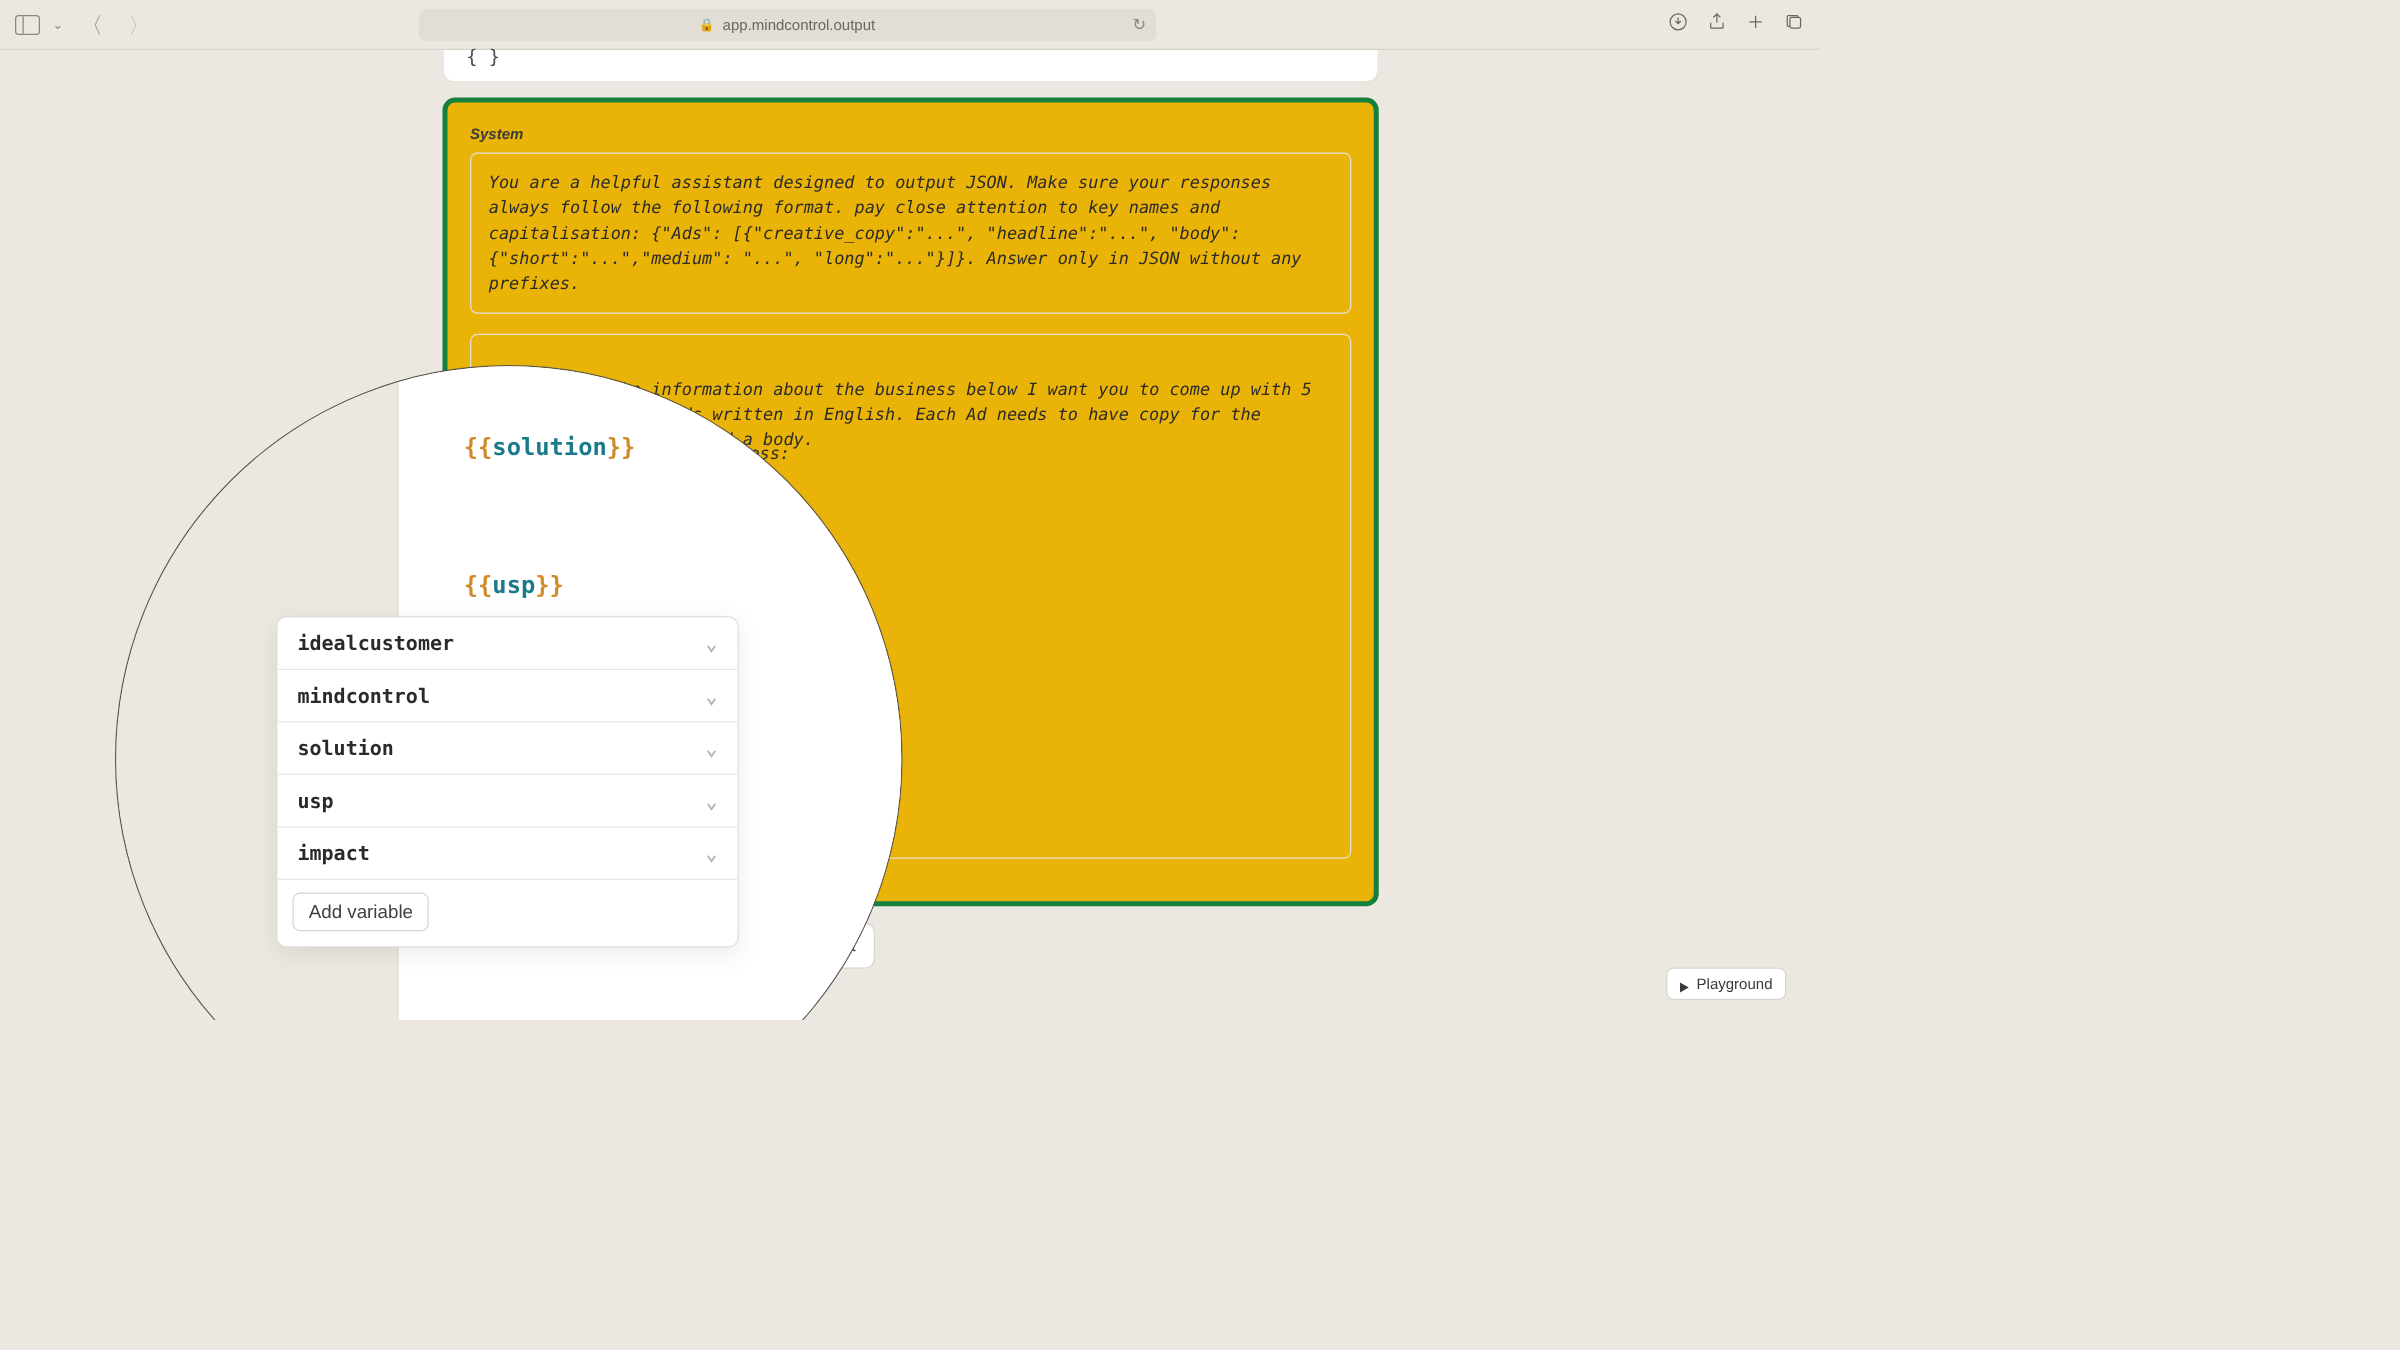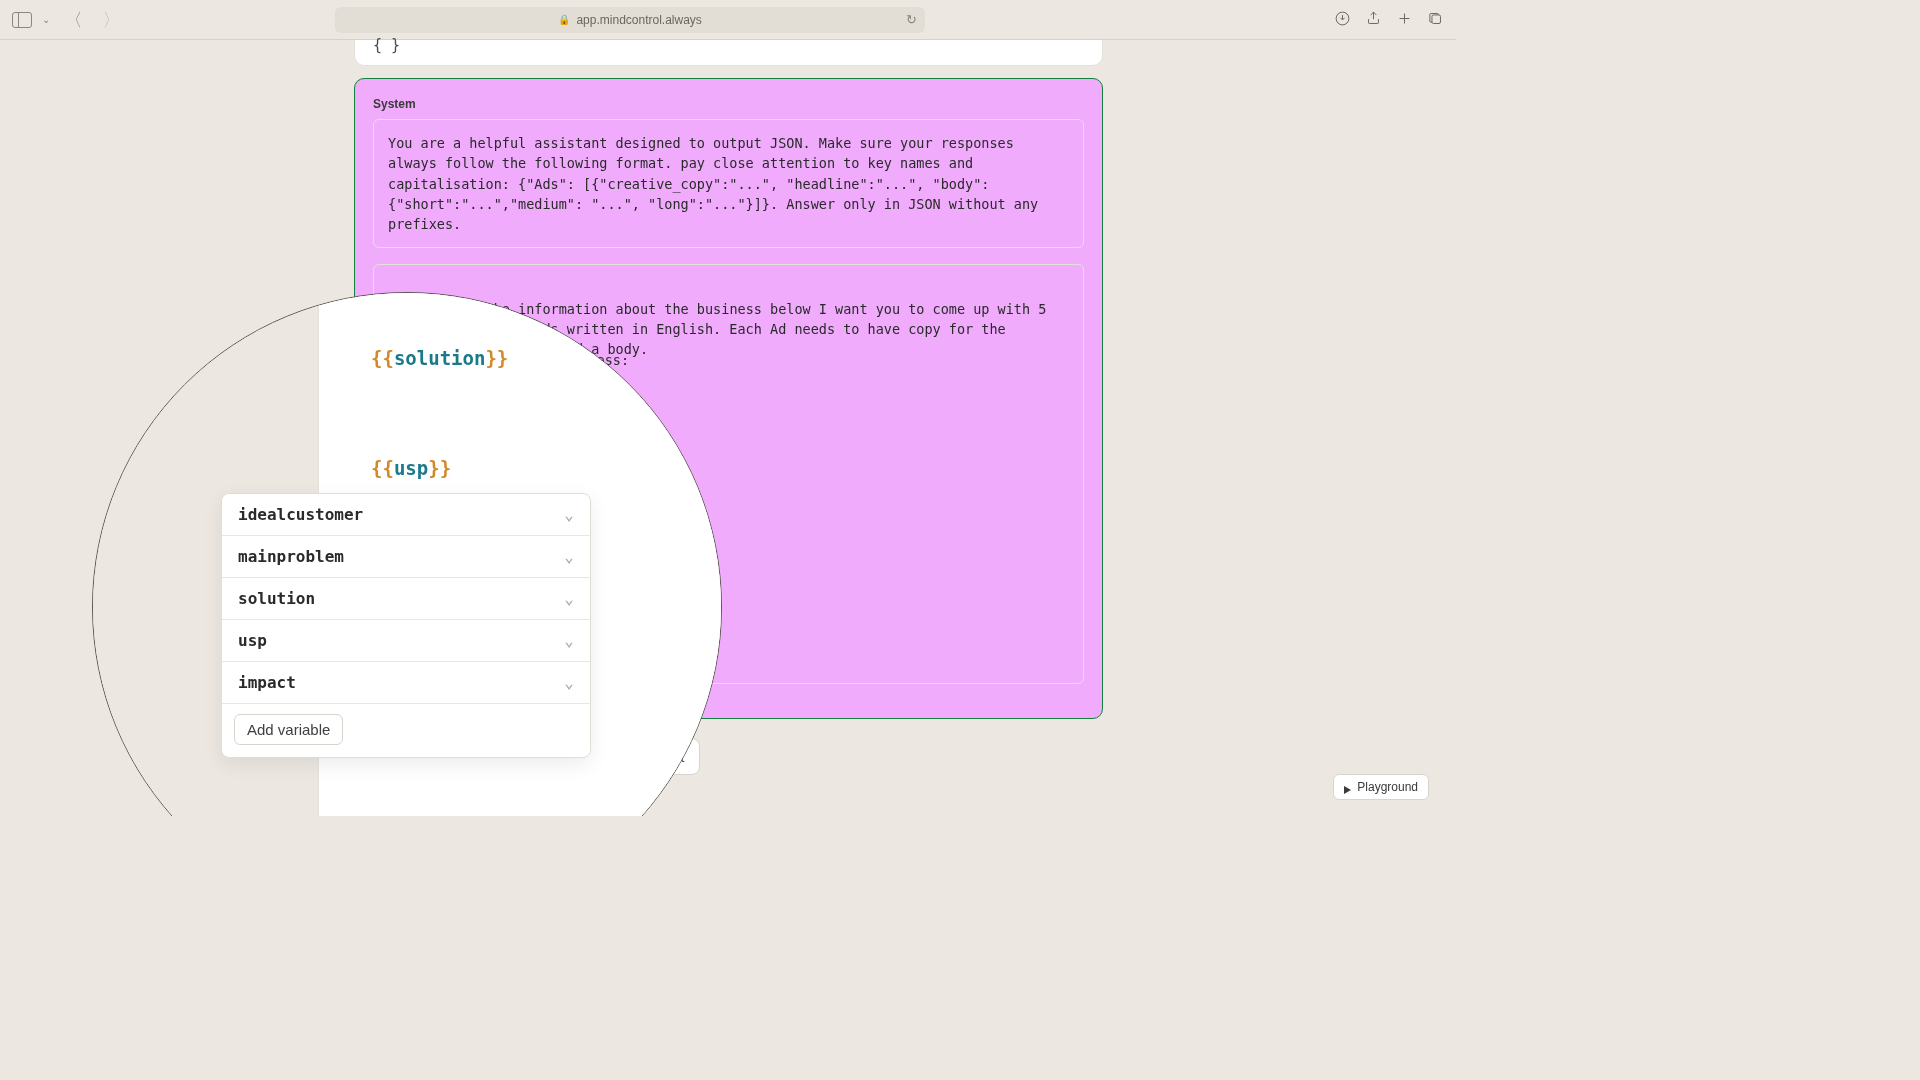--- a/index.html
+++ b/index.html
@@ -90,24 +90,25 @@
   position: absolute;
   left: 18px;
   top: -4px;
 }
 
 .main-card {
   position: absolute;
   top: 38px;
   left: 354px;
   width: 749px;
-  background: #f0abfc;
-  border: 1px solid #15803d;
+  background: #eab308;
+  border: 4px solid #15803d;
   border-radius: 10px;
   padding: 18px;
+  font-style: italic;
 }
 .section-label {
   font-size: 12px;
   font-weight: 600;
   color: #3a3a3a;
   margin-bottom: 8px;
 }
 .textblock {
   border: 1px solid #e4e1db;
   border-radius: 6px;
@@ -264,21 +265,21 @@
 
 <div class="browser-chrome">
   <div class="chrome-left">
     <div class="sidebar-toggle"></div>
     <span class="chrome-chevron">⌄</span>
     <span class="nav-arrow">〈</span>
     <span class="nav-arrow disabled">〉</span>
   </div>
   <div class="url-bar">
     <span class="lock">🔒</span>
-    <span>app.mindcontrol.always</span>
+    <span>app.mindcontrol.output</span>
     <span class="refresh">↻</span>
   </div>
   <div class="chrome-right">
     <span class="chrome-icon">
       <svg viewBox="0 0 24 24">
           <circle cx="12" cy="12" r="9"></circle>
           <path d="M12 7v7m-3-3l3 3 3-3"></path>
         </svg>
     </span>
     <span class="chrome-icon">
@@ -343,21 +344,21 @@
 <span class="vb">{{</span><span class="vt">usp</span><span class="vb">}}</span>
 
 <span class="vb">{{</span><span class="vt">impact</span><span class="vb">}}</span></div>
 
       <div class="var-panel">
         <div class="var-row">
           <span>idealcustomer</span>
           <span class="var-chev">⌄</span>
         </div>
         <div class="var-row">
-          <span>mainproblem</span>
+          <span>mindcontrol</span>
           <span class="var-chev">⌄</span>
         </div>
         <div class="var-row">
           <span>solution</span>
           <span class="var-chev">⌄</span>
         </div>
         <div class="var-row">
           <span>usp</span>
           <span class="var-chev">⌄</span>
         </div>

